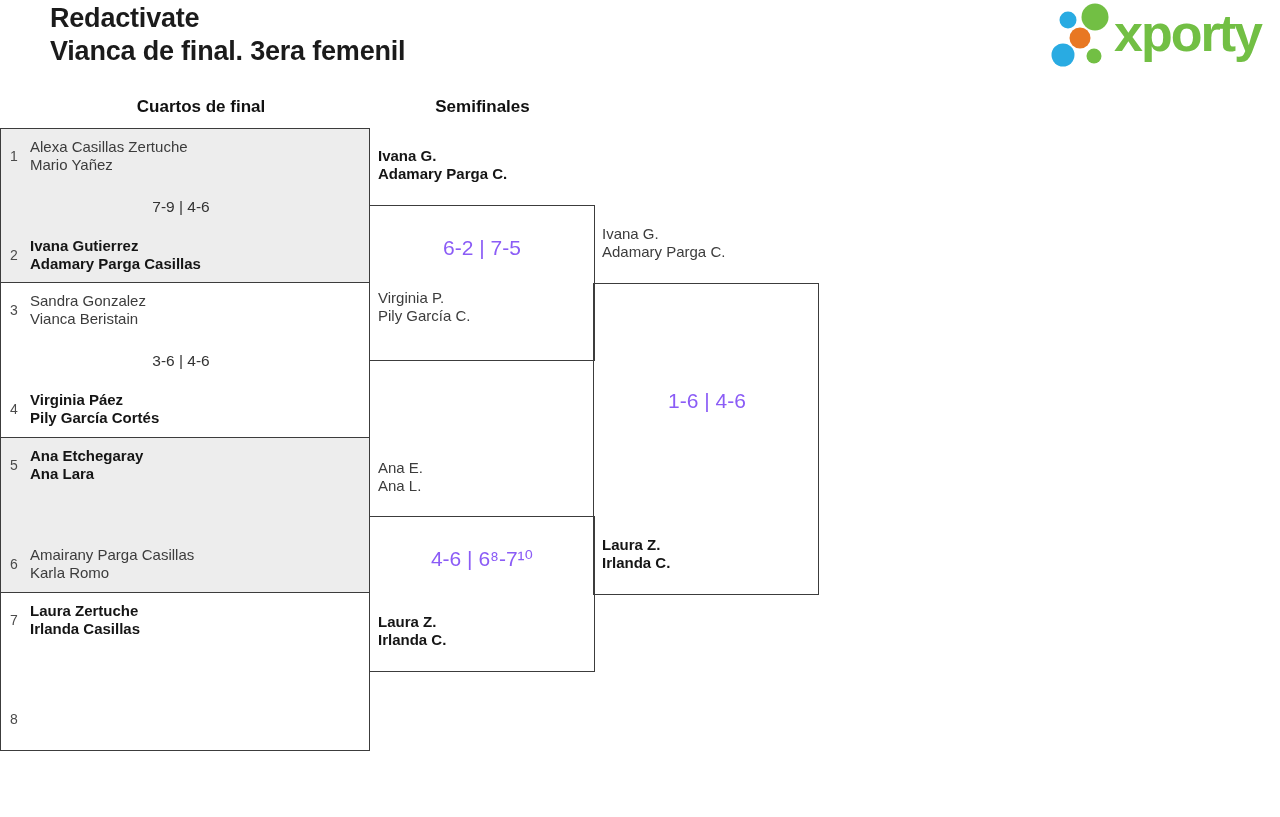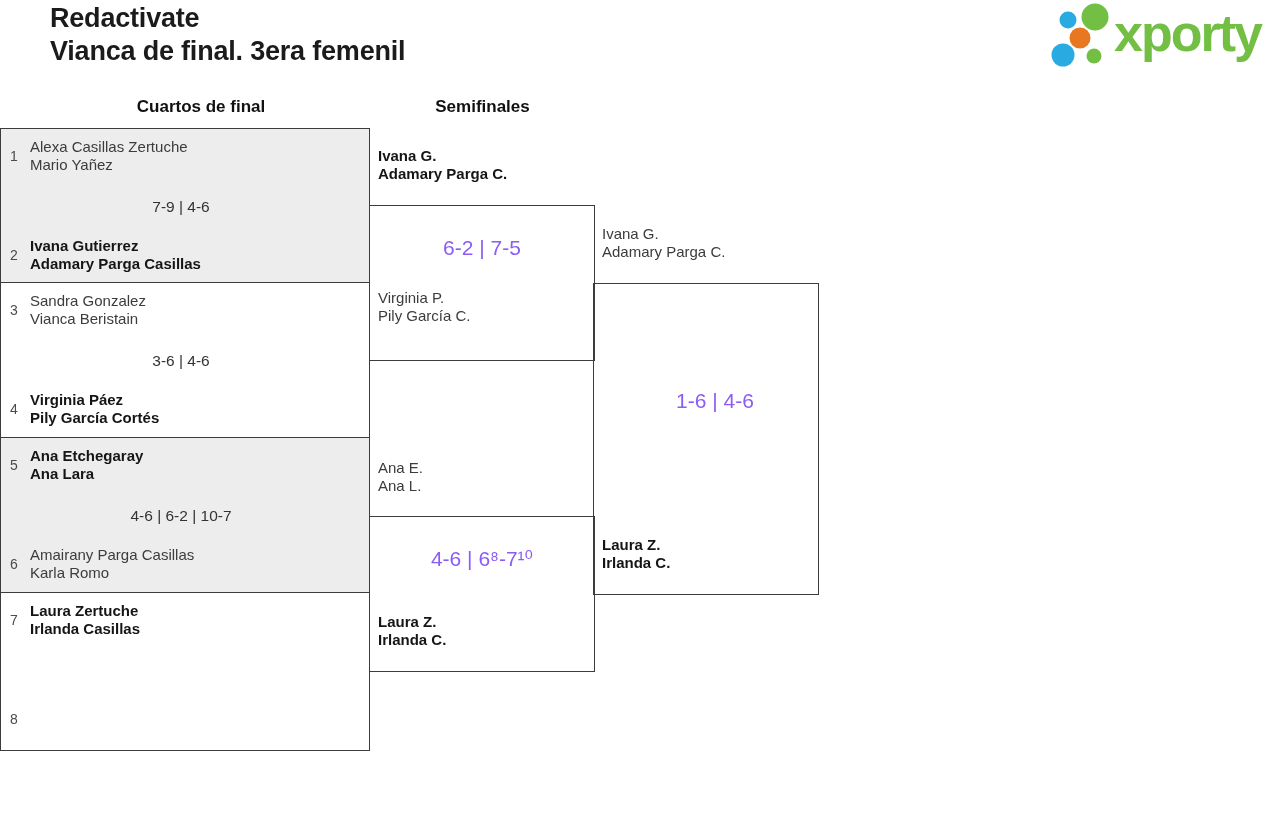--- a/index.html
+++ b/index.html
@@ -47,21 +47,21 @@
   .float-team{position:absolute;}
   .sf1-top{left:378px;top:147px;}
   .sf1-bottom{left:378px;top:289px;}
   .sf2-top{left:378px;top:459px;}
   .sf2-bottom{left:378px;top:613px;}
   .f-top{left:602px;top:225px;}
   .f-bottom{left:602px;top:536px;}
   .float-score{position:absolute;text-align:center;font-size:21px;color:#8b5cf6;}
   .sf1-score{left:369px;top:236px;width:226px;}
   .sf2-score{left:369px;top:547px;width:226px;}
-  .f-score{left:593px;top:389px;width:228px;margin-left:8px;}
+  .f-score{left:593px;top:389px;width:228px;}
 </style>
 </head>
 <body>
 
 <div class="page">
 
   <div class="title">
     <div>Redactivate</div>
     <div>Vianca de final. 3era femenil</div>
   </div>
@@ -117,21 +117,20 @@
   </div>
 
   <div class="qf-box qf3 shaded no-top">
     <div class="team t1 winner">
       <span class="seed">5</span>
       <span class="names">
         <div class="nl">Ana Etchegaray</div>
         <div class="nl">Ana Lara</div>
       </span>
     </div>
-    <div class="qf-score">4-6 | 6-2 | 10-7</div>
     <div class="team t2">
       <span class="seed">6</span>
       <span class="names">
         <div class="nl">Amairany Parga Casillas</div>
         <div class="nl">Karla Romo</div>
       </span>
     </div>
   </div>
 
   <div class="qf-box qf4 no-top">

